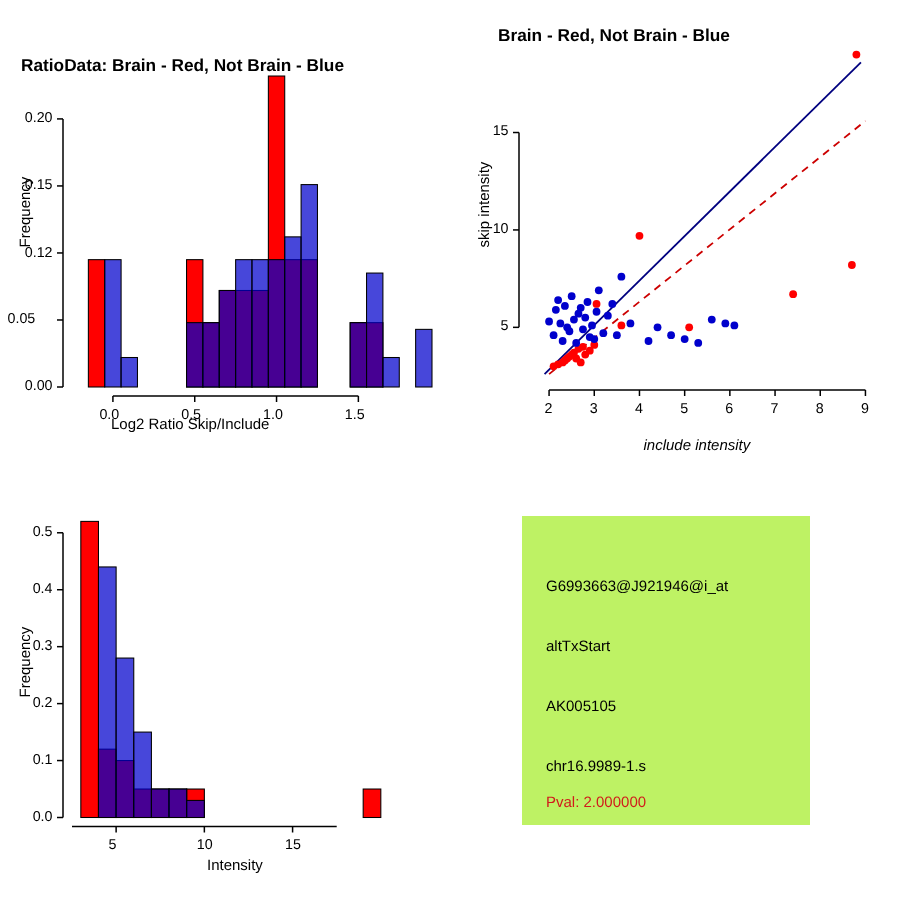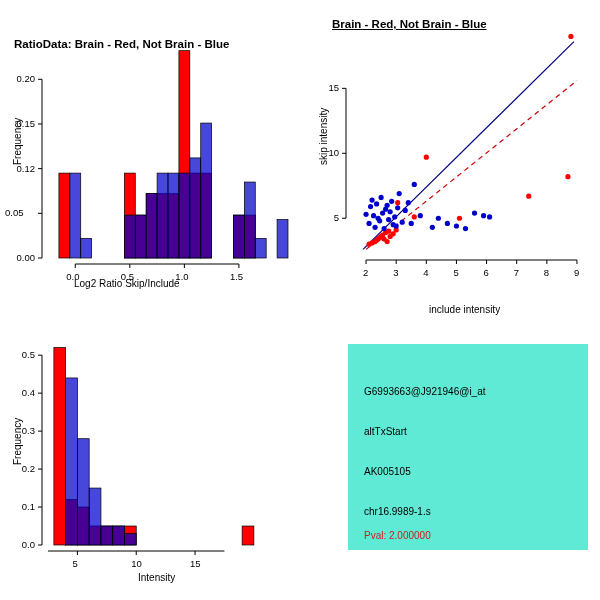--- a/index.html
+++ b/index.html
@@ -40,23 +40,23 @@
     transform: rotate(-90deg);
     transform-origin: left top;
     font-size: 10px;
     white-space: nowrap;
   }
   
   #info-box {
     position: absolute;
     left: 348px;
     top: 344px;
-    width: 240px;
+    width: 192px;
     height: 206px;
-    background: #5eead4;
+    background: #bef264;
   }
   #info-box .line {
     position: absolute;
     left: 16px;
     font-size: 10px;
     color: #000;
     white-space: nowrap;
   }
   #info-box .pval {
     color: #d11b1b;
@@ -120,21 +120,21 @@
       <div class="tick-label" style="left: 5px; top: 117.957px; text-align: right; width: 30px;">0.15</div>
       <div class="tick-label" style="left: 5px; top: 73.2766px; text-align: right; width: 30px;">0.20</div>
       <div class="tick-label" style="left: 66.2727px; top: 271px;">0.0</div>
       <div class="tick-label" style="left: 120.818px; top: 271px;">0.5</div>
       <div class="tick-label" style="left: 175.364px; top: 271px;">1.0</div>
       <div class="tick-label" style="left: 229.909px; top: 271px;">1.5</div>
     </div>
 </div>
 
 <div class="panel" style="left:300px; top:0px; width:300px; height:300px;">
-  <div class="title" style="position:absolute; left:32px; top:18px;text-decoration:underline;">Brain - Red, Not Brain - Blue</div>
+  <div class="title" style="position:absolute; left:32px; top:18px;">Brain - Red, Not Brain - Blue</div>
   <svg width="300" height="300">
     <g id="p2-lines">
         <line x1="63.038961038961034" y1="249.4022988505747" x2="273.94805194805195" y2="41.586206896551715" stroke="#00007f" stroke-width="1.2"></line>
         <line x1="66.05194805194805" y1="249.4022988505747" x2="276.9610389610389" y2="80.55172413793107" stroke="#cc0000" stroke-width="1.2" stroke-dasharray="5,4"></line>
       </g>
     <g id="p2-points">
         <circle cx="69.06493506493507" cy="244.20689655172413" r="2.6" fill="#ff0000"></circle>
         <circle cx="72.07792207792208" cy="242.90804597701148" r="2.6" fill="#ff0000"></circle>
         <circle cx="75.09090909090908" cy="241.60919540229884" r="2.6" fill="#ff0000"></circle>
         <circle cx="76.59740259740259" cy="240.31034482758622" r="2.6" fill="#ff0000"></circle>
@@ -203,21 +203,21 @@
         <line x1="96.18181818181817" y1="260" x2="96.18181818181817" y2="264"></line>
         <line x1="126.3116883116883" y1="260" x2="126.3116883116883" y2="264"></line>
         <line x1="156.4415584415584" y1="260" x2="156.4415584415584" y2="264"></line>
         <line x1="186.57142857142856" y1="260" x2="186.57142857142856" y2="264"></line>
         <line x1="216.70129870129867" y1="260" x2="216.70129870129867" y2="264"></line>
         <line x1="246.8311688311688" y1="260" x2="246.8311688311688" y2="264"></line>
         <line x1="276.9610389610389" y1="260" x2="276.9610389610389" y2="264"></line>
       </g>
   </svg>
   <div class="ylabel-rot" style="left:18px; top:165px;">skip intensity</div>
-  <div class="axis-label" style="position:absolute; left:117px; top:304px;">include intensity</div>
+  <div class="axis-label" style="position:absolute; left:117px; top:292px;font-style:italic;">include intensity</div>
   <div id="p2-ticks">
       <div class="tick-label" style="left: 9px; top: 212.23px; text-align: right; width: 30px;">5</div>
       <div class="tick-label" style="left: 9px; top: 147.287px; text-align: right; width: 30px;">10</div>
       <div class="tick-label" style="left: 9px; top: 82.3448px; text-align: right; width: 30px;">15</div>
       <div class="tick-label" style="left: 63.0519px; top: 267px;">2</div>
       <div class="tick-label" style="left: 93.1818px; top: 267px;">3</div>
       <div class="tick-label" style="left: 123.312px; top: 267px;">4</div>
       <div class="tick-label" style="left: 153.442px; top: 267px;">5</div>
       <div class="tick-label" style="left: 183.571px; top: 267px;">6</div>
       <div class="tick-label" style="left: 213.701px; top: 267px;">7</div>

